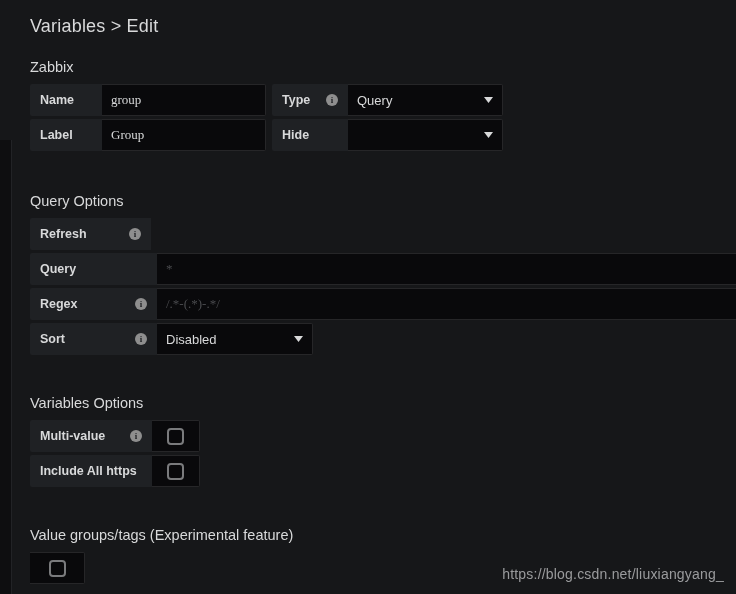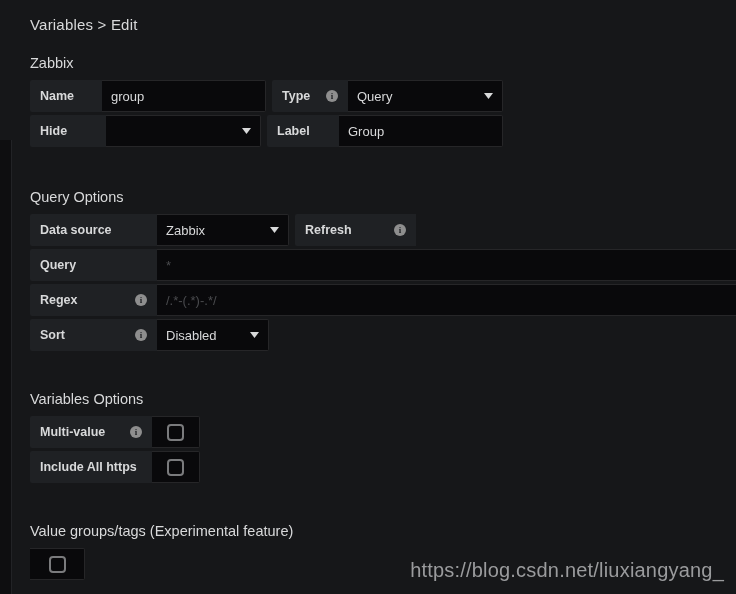--- a/index.html
+++ b/index.html
@@ -30,21 +30,21 @@
   .page {
     position: absolute;
     left: 0;
     top: 0;
     right: 0;
     bottom: 0;
     padding: 0;
   }
 
   .page-title {
-    font-size: 15px;
+    font-size: 18px;
     color: #d8d9da;
     font-weight: 400;
     margin: 0;
     padding: 16px 0 0 30px;
     letter-spacing: .2px;
   }
 
   .section {
     padding-left: 30px;
   }
@@ -109,20 +109,21 @@
     border: 1px solid #262628;
     border-left: none;
     border-radius: 0 2px 2px 0;
     height: 32px;
     box-sizing: border-box;
     display: flex;
     align-items: center;
     padding: 0 9px;
     font-size: 13px;
     color: #d8d9da;
+    font-family: Liberation Serif, serif;
   }
   .field.dim { color: #4a4b4e; }
 
   .select {
     background: #09090b;
     border: 1px solid #262628;
     border-left: none;
     border-radius: 0 2px 2px 0;
     height: 32px;
     box-sizing: border-box;
@@ -159,21 +160,21 @@
     border-radius: 4px;
     background: transparent;
     box-sizing: border-box;
   }
 
   
   .watermark {
     position: absolute;
     right: 12px;
     bottom: 12px;
-    font-size: 20px;
+    font-size: 14px;
     color: #9a9b9d;
     letter-spacing: .2px;
     white-space: nowrap;
   }
 </style>
 </head>
 <body>
 
 <div class="side-strip"></div>
 
@@ -201,53 +202,42 @@
           <span class="caret">
             <svg width="9" height="6" viewBox="0 0 9 6">
                 <path d="M0 0 L9 0 L4.5 6 Z" fill="#d8d9da"></path>
               </svg>
           </span>
         </div>
       </div>
     </div>
 
     <div class="row">
+      <div class="group">
+        <div class="lbl" style="width:72px;">Label</div>
+        <div class="field" style="width:164px;">Group</div>
+      </div>
       <div class="group">
         <div class="lbl" style="width:76px;">Hide</div>
         <div class="select" style="width:155px;">
           <span></span>
           <span class="caret">
             <svg width="9" height="6" viewBox="0 0 9 6">
                 <path d="M0 0 L9 0 L4.5 6 Z" fill="#d8d9da"></path>
               </svg>
           </span>
         </div>
       </div>
-      <div class="group">
-        <div class="lbl" style="width:72px;">Label</div>
-        <div class="field" style="width:164px;">Group</div>
-      </div>
     </div>
   </div>
 
   <div class="section" style="margin-top:42px;">
     <div class="section-title">Query Options</div>
 
     <div class="row" style="margin-top:9px;">
-      <div class="group">
-        <div class="lbl" style="width:127px;">Data source</div>
-        <div class="select" style="width:132px;">
-          <span>Zabbix</span>
-          <span class="caret">
-            <svg width="9" height="6" viewBox="0 0 9 6">
-                <path d="M0 0 L9 0 L4.5 6 Z" fill="#d8d9da"></path>
-              </svg>
-          </span>
-        </div>
-      </div>
       <div class="group">
         <div class="lbl" style="width:121px;">
           <span>Refresh</span>
           <span class="ico-wrap">
             <span class="info-icon">i</span>
           </span>
         </div>
       </div>
     </div>
 
@@ -271,21 +261,21 @@
     </div>
 
     <div class="row">
       <div class="group">
         <div class="lbl" style="width:127px;">
           <span>Sort</span>
           <span class="ico-wrap">
             <span class="info-icon">i</span>
           </span>
         </div>
-        <div class="select" style="width:112px;">
+        <div class="select" style="width:156px;">
           <span>Disabled</span>
           <span class="caret">
             <svg width="9" height="6" viewBox="0 0 9 6">
                 <path d="M0 0 L9 0 L4.5 6 Z" fill="#d8d9da"></path>
               </svg>
           </span>
         </div>
       </div>
     </div>
   </div>

